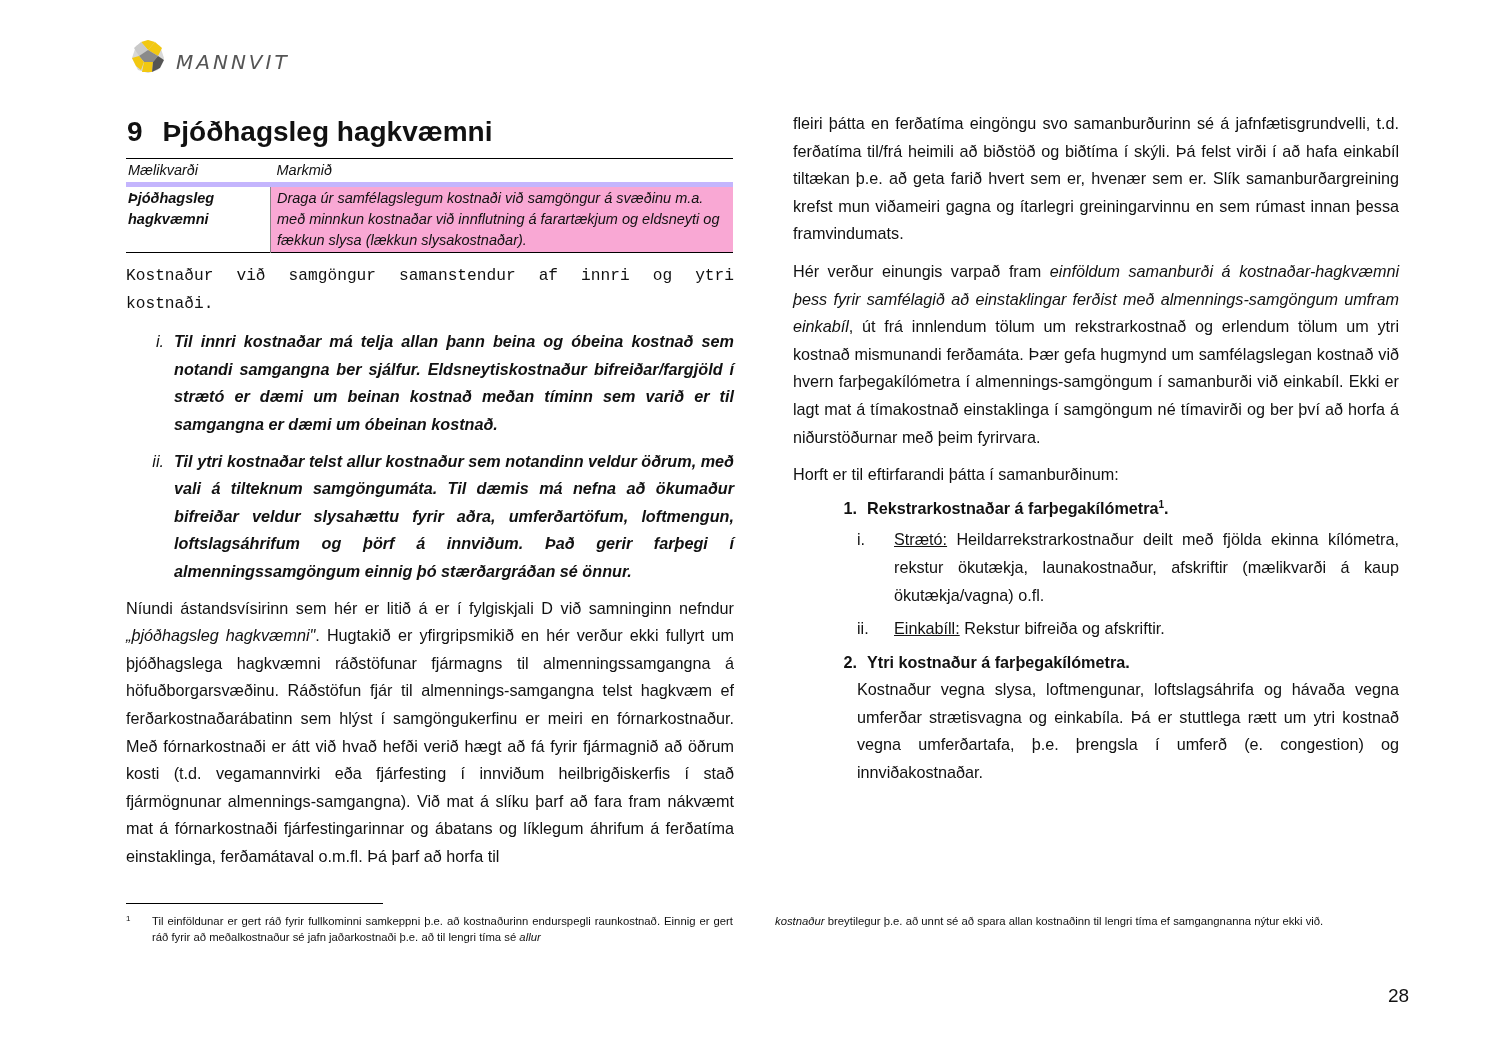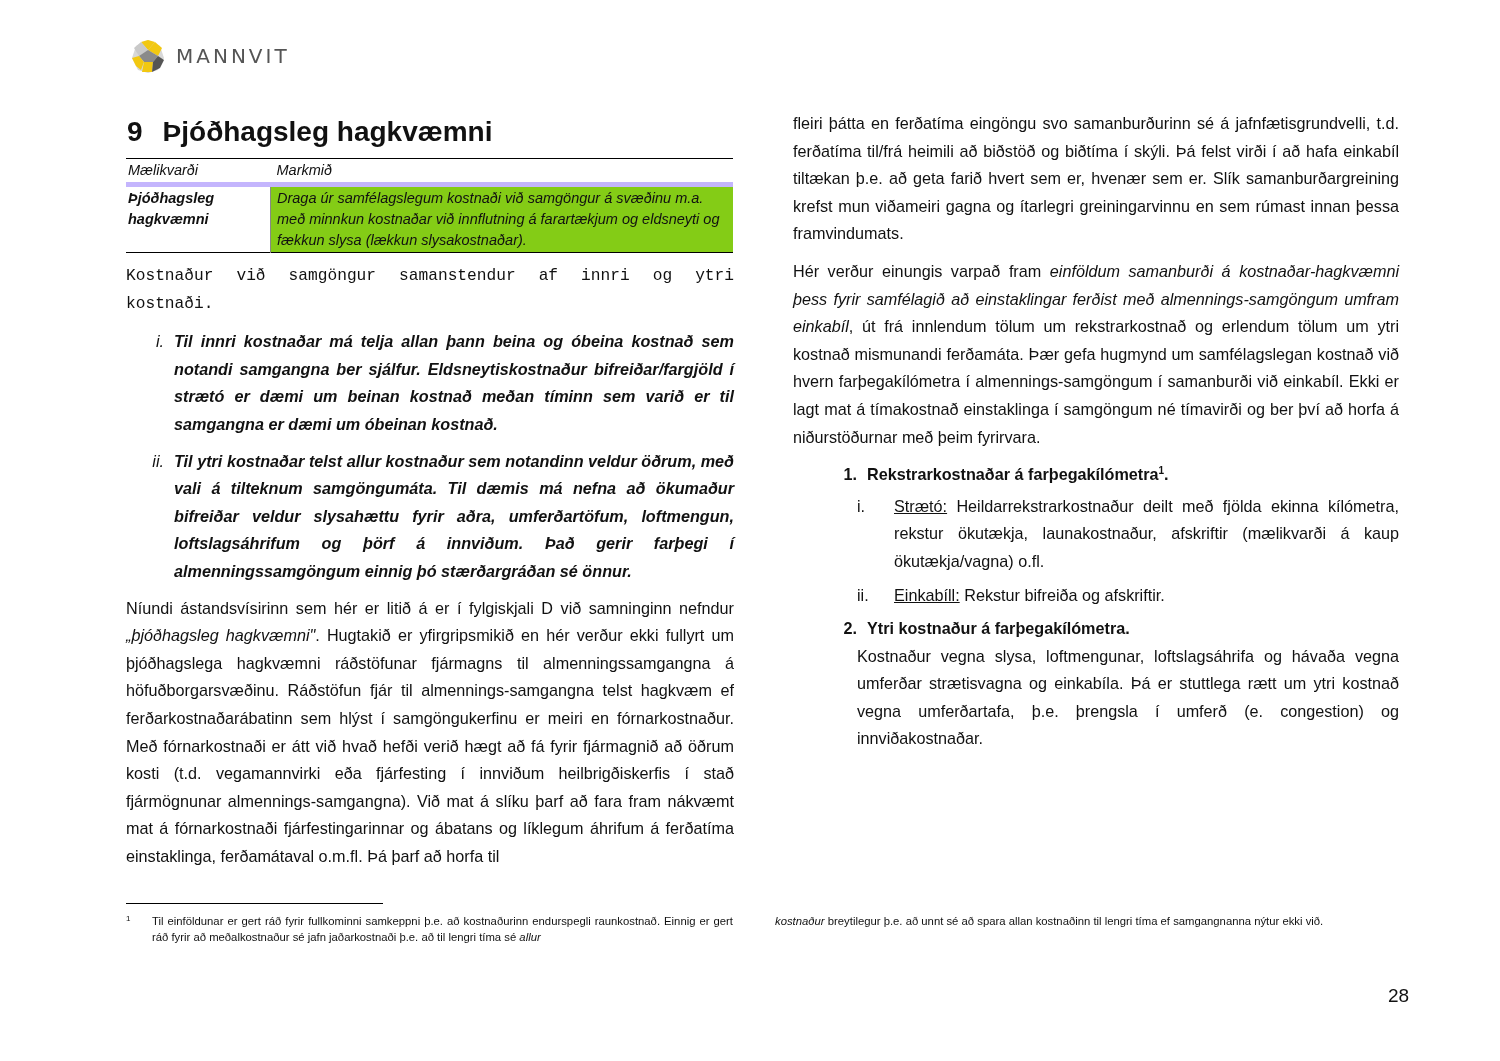--- a/index.html
+++ b/index.html
@@ -1,31 +1,31 @@
 <!DOCTYPE html>
 <html><head>
 <meta charset="utf-8">
 <style>
   html, body { margin:0; padding:0; background:#fff; }
   body { width:1500px; height:1061px; position:relative; overflow:hidden; font-family:"Liberation Sans", sans-serif; color:#111; }
-  .logo { position:absolute; left:130px; top:38px; display:flex; align-items:center; gap:10px; }
+  .logo { position:absolute; left:130px; top:38px; display:flex; align-items:flex-end; gap:10px;font-style:italic; }
   .logo-mark { width:36px; height:36px; }
   .logo-text { font-family:"DejaVu Sans", sans-serif; font-size:20px; letter-spacing:3px; color:#555; font-weight:400; }
 
   .col { position:absolute; top:110px; width:608px; font-size:16.2px; line-height:27.6px; text-align:justify; }
   .col-left { left:126px; }
   .col-right { left:793px; top:110px; width:606px; }
 
   h1 { margin:0; font-size:28px; font-weight:700; line-height:44px; height:44px; display:flex; gap:20px; padding-left:1px; }
   table.goal { width:607px; border-collapse:collapse; margin-top:4px; font-size:14.5px; line-height:21px; font-style:italic; }
   table.goal th, table.goal td { text-align:left; vertical-align:top; padding:1px 2px; font-weight:400; }
   table.goal thead tr { border-top:1.5px solid #000; border-bottom:5px solid #c4b5fd; }
   table.goal tbody tr { border-bottom:1.5px solid #000; }
   table.goal td.measure { width:140px; font-weight:700; }
-  table.goal td.target { background:#84cc16; border-left:1px solid #888; padding-left:6px; }
+  table.goal td.target { background:#f9a8d4; border-left:1px solid #888; padding-left:6px; }
   table.goal th.c2 { padding-left:6px; }
 
   p { margin:0; }
   .p-intro { margin-top:10px;font-family:Liberation Mono, monospace; }
   .roman-list { margin:10px 0 0 0; padding:0; list-style:none; font-style:italic; }
   .roman-list li { display:flex; margin-bottom:9px; }
   .roman-list .num { width:38px; text-align:right; padding-right:10px; flex:none; }
   .roman-list .body { flex:1;font-weight:bold; }
   .p-ninth { margin-top:3px; }
 
@@ -99,20 +99,21 @@
       <span class="body"><b>Til ytri kostnaðar</b><span> telst allur kostnaður sem notandinn veldur öðrum, með vali á tilteknum samgöngumáta. Til dæmis má nefna að ökumaður bifreiðar veldur slysahættu fyrir aðra, umferðartöfum, loftmengun, loftslagsáhrifum og þörf á innviðum. Það gerir farþegi í almenningssamgöngum einnig þó stærðargráðan sé önnur.</span></span>
     </li>
   </ul>
 
   <p class="p-ninth"><span>Níundi ástandsvísirinn sem hér er litið á er í fylgiskjali D við samninginn nefndur </span><i>„þjóðhagsleg hagkvæmni"</i><span>. Hugtakið er yfirgripsmikið en hér verður ekki fullyrt um þjóðhagslega hagkvæmni ráðstöfunar fjármagns til almenningssamgangna á höfuðborgarsvæðinu. Ráðstöfun fjár til almennings-samgangna telst hagkvæm ef ferðarkostnaðarábatinn sem hlýst í samgöngukerfinu er meiri en fórnarkostnaður. Með fórnarkostnaði er átt við hvað hefði verið hægt að fá fyrir fjármagnið að öðrum kosti (t.d. vegamannvirki eða fjárfesting í innviðum heilbrigðiskerfis í stað fjármögnunar almennings-samgangna). Við mat á slíku þarf að fara fram nákvæmt mat á fórnarkostnaði fjárfestingarinnar og ábatans og líklegum áhrifum á ferðatíma einstaklinga, ferðamátaval o.m.fl. Þá þarf að horfa til</span></p>
 </div>
 
 <div class="col col-right">
   <p class="mb">fleiri þátta en ferðatíma eingöngu svo samanburðurinn sé á jafnfætisgrundvelli, t.d. ferðatíma til/frá heimili að biðstöð og biðtíma í skýli. Þá felst virði í að hafa einkabíl tiltækan þ.e. að geta farið hvert sem er, hvenær sem er. Slík samanburðargreining krefst mun viðameiri gagna og ítarlegri greiningarvinnu en sem rúmast innan þessa framvindumats.</p>
   <p class="mb"><span>Hér verður einungis varpað fram </span><i>einföldum samanburði á kostnaðar-hagkvæmni þess fyrir samfélagið að einstaklingar ferðist með almennings-samgöngum umfram einkabíl</i><span>, út frá innlendum tölum um rekstrarkostnað og erlendum tölum um ytri kostnað mismunandi ferðamáta. Þær gefa hugmynd um samfélagslegan kostnað við hvern farþegakílómetra í almennings-samgöngum í samanburði við einkabíl. Ekki er lagt mat á tímakostnað einstaklinga í samgöngum né tímavirði og ber því að horfa á niðurstöðurnar með þeim fyrirvara.</span></p>
+  <p>Horft er til eftirfarandi þátta í samanburðinum:</p>
 
   <ol class="num-list">
     <li>
       <div class="num-head">
         <span class="n">1.</span>
         <span><span>Rekstrarkostnaðar á farþegakílómetra</span><sup>1</sup><span>.</span></span>
       </div>
       <ul class="sub-list">
         <li>
           <span class="n">i.</span>

